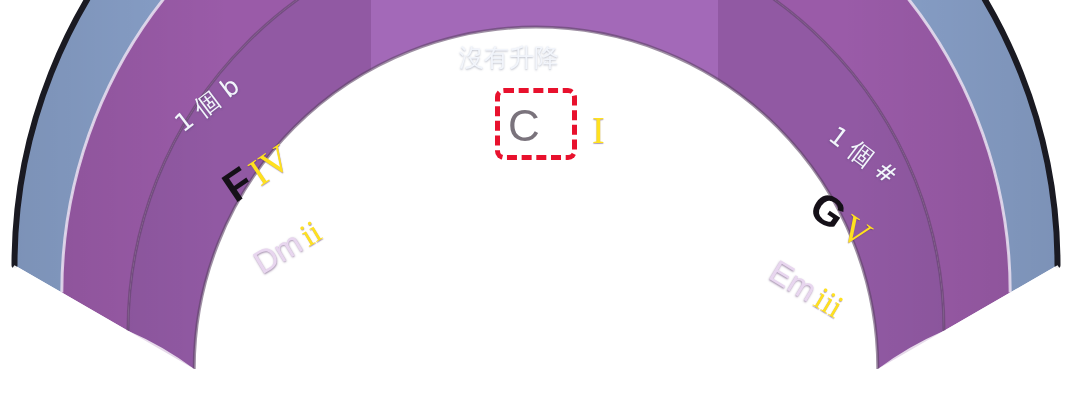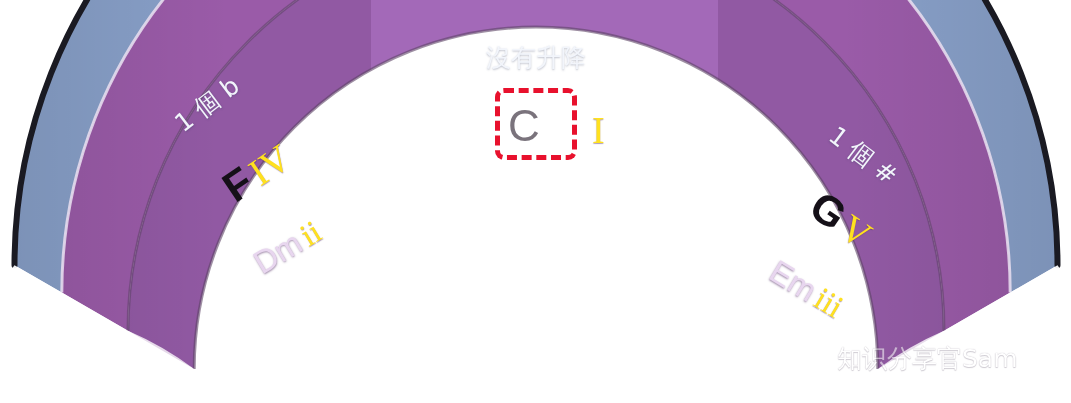--- a/index.html
+++ b/index.html
@@ -67,21 +67,21 @@
     color: #ffe11f;
     font-family: "Liberation Serif", serif;
     text-shadow: 0 1px 1px rgba(70,30,90,0.45);
   }
   .cjk {
     font-family: "DejaVu Sans", "Liberation Sans", sans-serif;
   }
 
   
   #label-nosharp {
-    left: 486px; top: 41px;
+    left: 459px; top: 41px;
   }
   #label-flat1 {
     left: 168px; top: 113px;
     transform: rotate(-37deg);
     transform-origin: left top;
   }
   #label-sharp1 {
     left: 842px; top: 119px;
     transform: rotate(37deg);
     transform-origin: left top;
@@ -256,27 +256,14 @@
     <span class="minor-letter">Dm</span>
     <span class="minor-roman">ii</span>
   </div>
   <div class="arc-label" id="label-em">
     <span class="minor-letter">Em</span>
     <span class="minor-roman">iii</span>
   </div>
 
   <div id="c-highlight"></div>
 
-  <div id="watermark">
-    <svg width="30" height="26" viewBox="0 0 30 26">
-      <ellipse cx="11" cy="9.5" rx="9.5" ry="8" fill="none" stroke="#ffffff" stroke-width="1.6" opacity="0.85"></ellipse>
-      <path d="M 5 16 L 3.5 21 L 8.5 18" fill="none" stroke="#ffffff" stroke-width="1.6" opacity="0.85" stroke-linejoin="round"></path>
-      <ellipse cx="20" cy="15" rx="8" ry="6.8" fill="none" stroke="#ffffff" stroke-width="1.6" opacity="0.85"></ellipse>
-      <path d="M 26 20.5 L 27.5 24.5 L 23.2 22.3" fill="none" stroke="#ffffff" stroke-width="1.6" opacity="0.85" stroke-linejoin="round"></path>
-      <circle cx="7.8" cy="7.6" r="1.3" fill="#ffffff" opacity="0.85"></circle>
-      <circle cx="14.2" cy="7.6" r="1.3" fill="#ffffff" opacity="0.85"></circle>
-      <circle cx="17.4" cy="13.4" r="1.1" fill="#ffffff" opacity="0.85"></circle>
-      <circle cx="22.6" cy="13.4" r="1.1" fill="#ffffff" opacity="0.85"></circle>
-    </svg>
-    <span id="watermark-text">知识分享官Sam</span>
-  </div>
 
 </div>
 
 </body></html>

